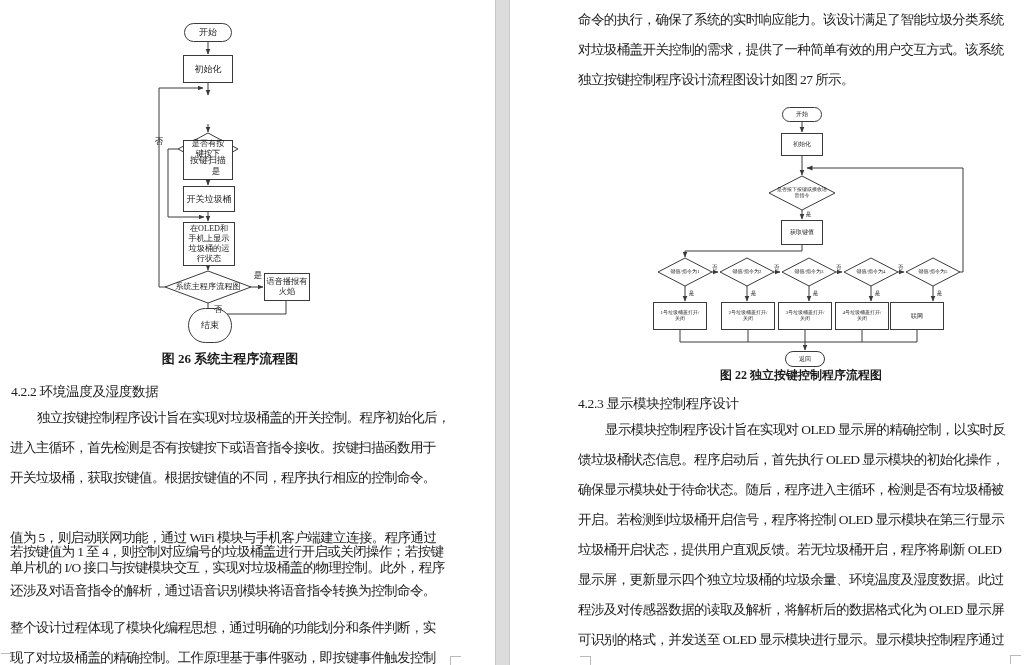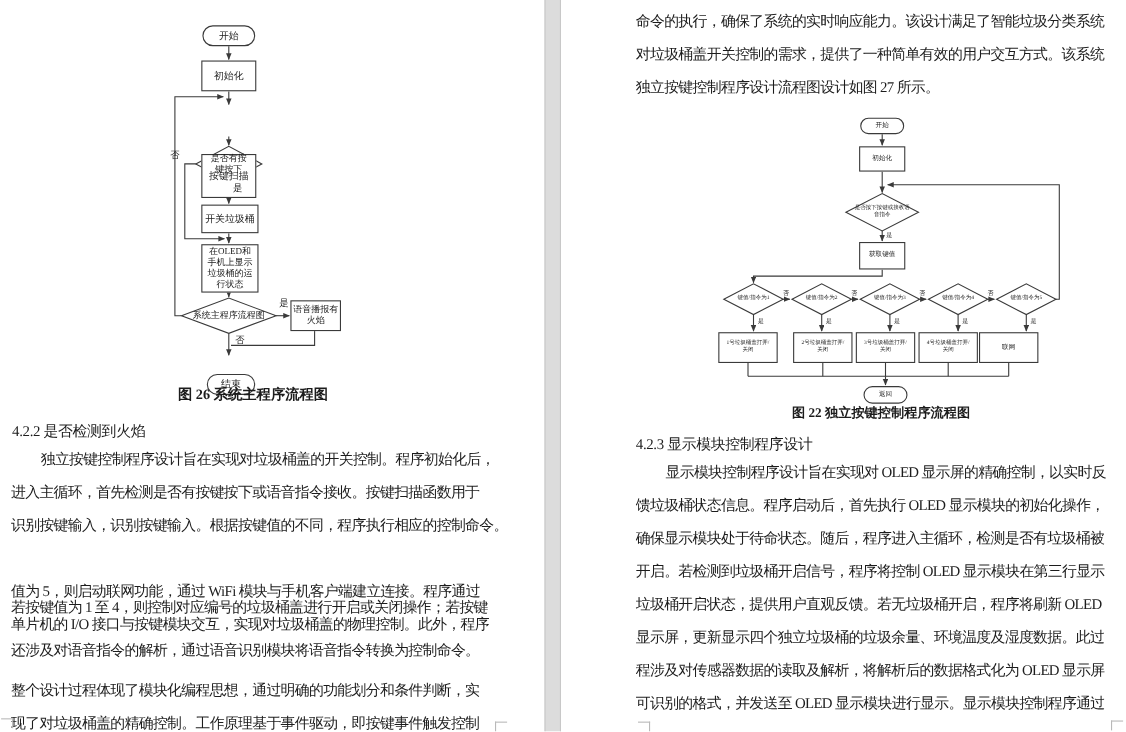--- a/index.html
+++ b/index.html
@@ -97,32 +97,32 @@
 <div class="fc-dtext lf-small" style="left:183px;top:138px;width:50px;height:22px;">是否有按
 键按下</div>
 <div class="fc-rect lf" style="left:183px;top:186px;width:52px;height:26px;">开关垃圾桶</div>
 <div class="fc-rect lf-small" style="left:183px;top:222px;width:52px;height:44px;">在OLED和
 手机上显示
 垃圾桶的运
 行状态</div>
 <div class="fc-dtext lf-small" style="left:168px;top:280px;width:80px;height:14px;">系统主程序流程图</div>
 <div class="fc-rect lf-small" style="left:264px;top:273px;width:46px;height:28px;">语音播报有
 火焰</div>
-<div class="fc-stadium lf" style="left:188px;top:340px;width:44px;height:19px;">结束</div>
+<div class="fc-stadium lf" style="left:188px;top:308px;width:44px;height:35px;">结束</div>
 
 <div class="fc-edge-label lf-lab" style="left:210px;top:166px;width:12px;height:10px;">是</div>
 <div class="fc-edge-label lf-lab" style="left:153px;top:136px;width:12px;height:10px;">否</div>
 <div class="fc-edge-label lf-lab" style="left:252px;top:270px;width:12px;height:10px;">是</div>
 <div class="fc-edge-label lf-lab" style="left:212px;top:304px;width:12px;height:10px;">否</div>
 <div class="caption cap26">图 26 系统主程序流程图</div>
 
-<div class="heading" style="left:11px;top:383px;">4.2.2 是否检测到火焰</div>
+<div class="heading" style="left:11px;top:383px;">4.2.2 环境温度及湿度数据</div>
 <div class="bodyline bl-left indent" style="top:403px;">独立按键控制程序设计旨在实现对垃圾桶盖的开关控制。程序初始化后，</div>
 <div class="bodyline bl-left" style="top:433px;">进入主循环，首先检测是否有按键按下或语音指令接收。按键扫描函数用于</div>
-<div class="bodyline bl-left" style="top:463px;">识别按键输入，识别按键输入。根据按键值的不同，程序执行相应的控制命令。</div>
+<div class="bodyline bl-left" style="top:463px;">开关垃圾桶，获取按键值。根据按键值的不同，程序执行相应的控制命令。</div>
 <div class="bodyline bl-left" style="top:493px;margin-top:44px;">若按键值为 1 至 4，则控制对应编号的垃圾桶盖进行开启或关闭操作；若按键</div>
 <div class="bodyline bl-left" style="top:523px;">值为 5，则启动联网功能，通过 WiFi 模块与手机客户端建立连接。程序通过</div>
 <div class="bodyline bl-left" style="top:553px;">单片机的 I/O 接口与按键模块交互，实现对垃圾桶盖的物理控制。此外，程序</div>
 <div class="bodyline bl-left" style="top:576px;">还涉及对语音指令的解析，通过语音识别模块将语音指令转换为控制命令。</div>
 <div class="bodyline bl-left" style="top:613px;">整个设计过程体现了模块化编程思想，通过明确的功能划分和条件判断，实</div>
 <div class="bodyline bl-left" style="top:643px;">现了对垃圾桶盖的精确控制。工作原理基于事件驱动，即按键事件触发控制</div>
 
 <div class="bodyline bl-right" style="top:5px;">命令的执行，确保了系统的实时响应能力。该设计满足了智能垃圾分类系统</div>
 <div class="bodyline bl-right" style="top:35px;">对垃圾桶盖开关控制的需求，提供了一种简单有效的用户交互方式。该系统</div>
 <div class="bodyline bl-right" style="top:65px;">独立按键控制程序设计流程图设计如图 27 所示。</div>

